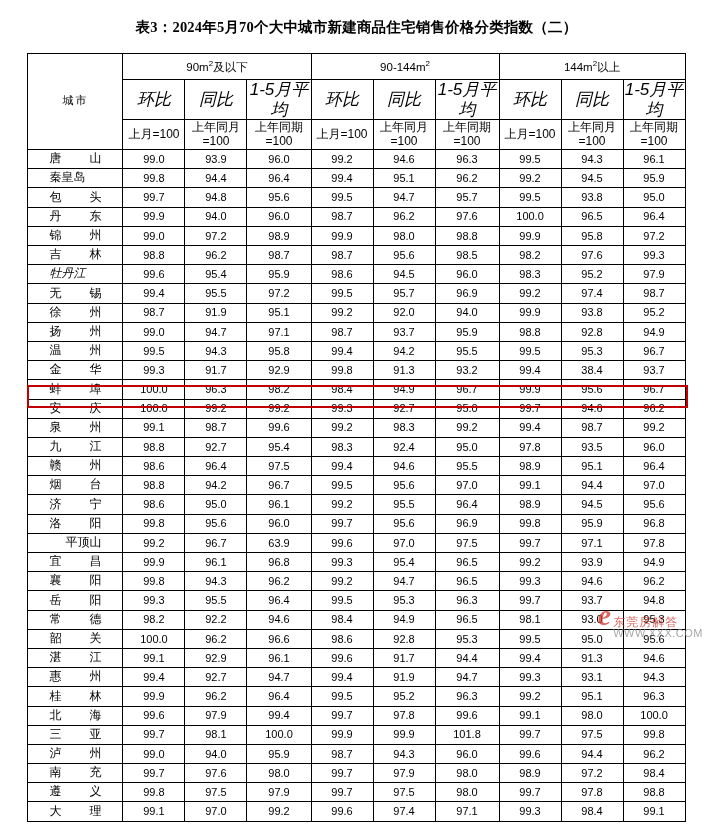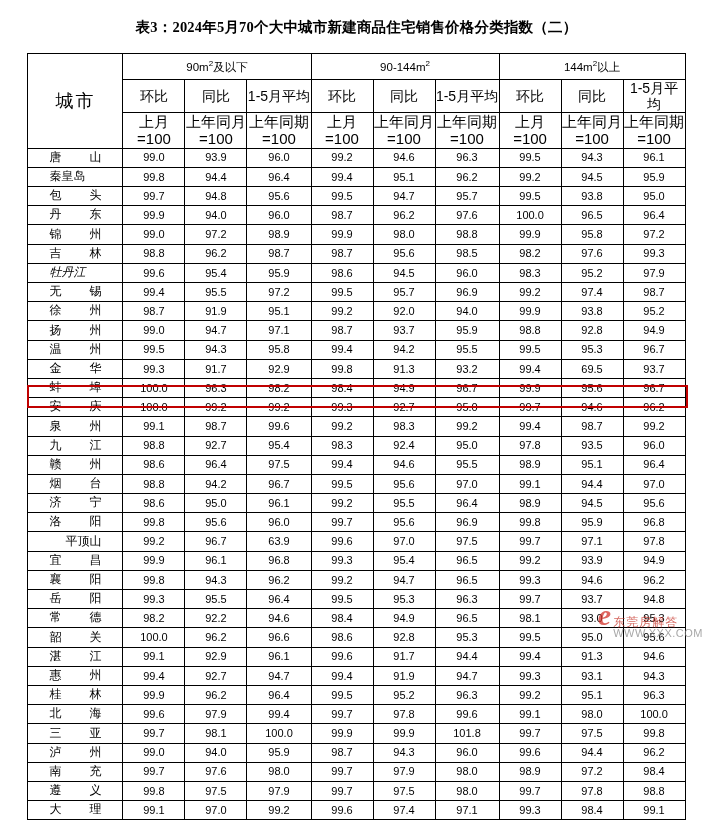--- a/index.html
+++ b/index.html
@@ -46,29 +46,31 @@
     padding: 0;
     line-height: 1.15;
   }
   
   .hdr-group {
     height: 26px;
     font-size: 11.5px;
   }
   .hdr-sub {
     height: 28px;
-    font-size: 14px;
+    font-size: 17px;
+    font-style: italic;
   }
   .hdr-base {
     height: 30px;
-    font-size: 15px;
+    font-size: 12px;
   }
   .city-head {
-    font-size: 18px;
+    font-size: 11px;
     letter-spacing: 2px;
+    font-family: Liberation Mono, monospace;
   }
   .sup {
     font-size: 8px;
     vertical-align: super;
   }
   
   tbody tr {
     height: 19.2px;
   }
   td.city {
@@ -382,21 +384,21 @@
               <span>华</span>
             </span>
           </td>
           <td class="num">99.3</td>
           <td class="num">91.7</td>
           <td class="num">92.9</td>
           <td class="num">99.8</td>
           <td class="num">91.3</td>
           <td class="num">93.2</td>
           <td class="num">99.4</td>
-          <td class="num">69.5</td>
+          <td class="num">38.4</td>
           <td class="num">93.7</td>
         </tr>
         <tr>
           <td class="city">
             <span class="cname">
               <span>蚌</span>
               <span>埠</span>
             </span>
           </td>
           <td class="num">100.0</td>

